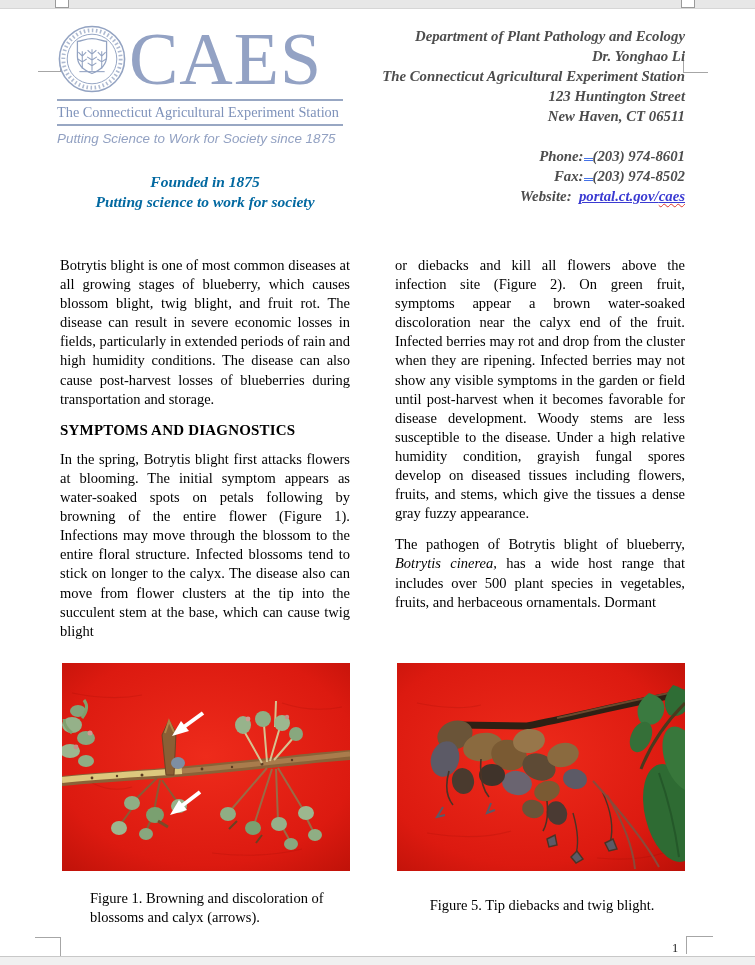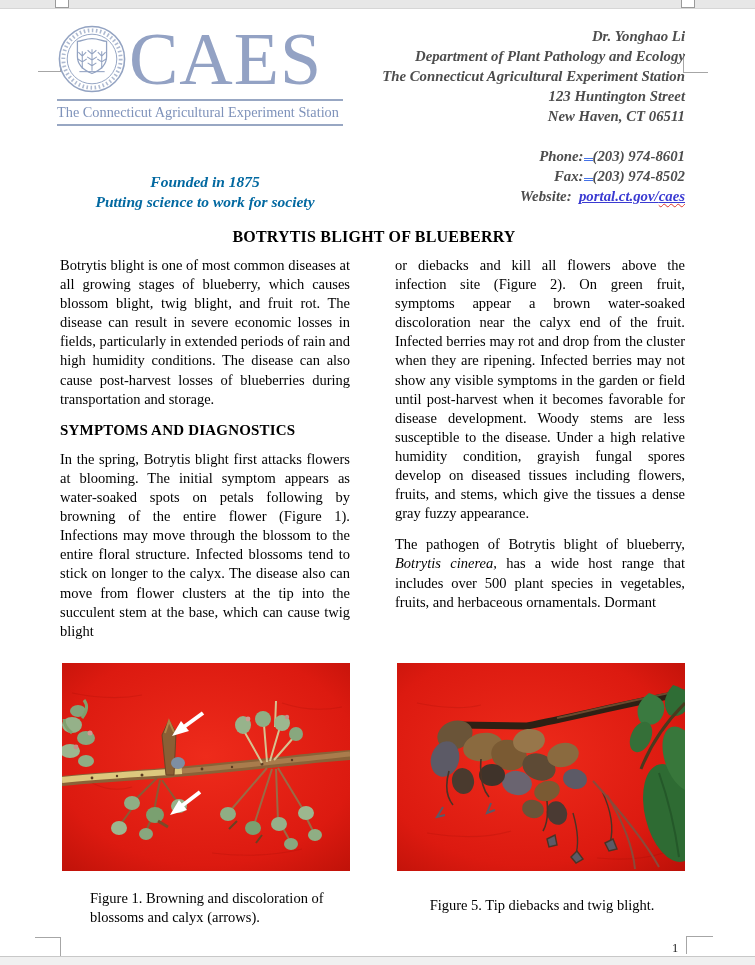--- a/index.html
+++ b/index.html
@@ -79,40 +79,40 @@
           <path d="M36 48V26 M36 31l-4.5-4 M36 31l4.5-4 M36 37l-5-3.2 M36 37l5-3.2 M36 43l-4.5-3 M36 43l4.5-3"></path>
           <path d="M46 46V28 M46 33l-4-4 M46 33l4-4 M46 39l-4.5-3 M46 39l4.5-3"></path>
           <path d="M23 49h26"></path>
         </g>
       </svg>
       <div class="caes-word">CAES</div>
     </div>
     <div class="logo-rule"></div>
     <div class="org-name">The Connecticut Agricultural Experiment Station</div>
     <div class="logo-rule"></div>
+    <div class="tagline">Putting Science to Work for Society since 1875</div>
   </div>
 
   <div class="motto">
     <div>Founded in 1875</div>
     <div>Putting science to work for society</div>
   </div>
 
   <div class="contact">
+    <div>Department of Plant Pathology and Ecology</div>
     <div>Dr. Yonghao Li</div>
-    <div>Department of Plant Pathology and Ecology</div>
     <div>The Connecticut Agricultural Experiment Station</div>
     <div>123 Huntington Street</div>
     <div>New Haven, CT  06511</div>
     <div class="spacer"></div>
     <div><span>Phone:</span><span class="grammar-gap"></span><span>(203) 974-8601</span></div>
     <div><span>Fax:</span><span class="grammar-gap"></span><span>(203) 974-8502</span></div>
     <div><span>Website:</span>&nbsp;&nbsp;<span class="link"><span>portal.ct.gov/</span><span class="spell-wavy">caes</span></span></div>
   </div>
 
-  <div class="doc-title">BOTRYTIS BLIGHT OF BLUEBERRY</div>
 
   <div class="col col-left">
     <p>Botrytis blight is one of most common diseases at all growing stages of blueberry, which causes blossom blight, twig blight, and fruit rot.  The disease can result in severe economic losses in fields, particularly in extended periods of rain and high humidity conditions.  The disease can also cause post-harvest losses of blueberries during transportation and storage.</p>
     <h2>SYMPTOMS AND DIAGNOSTICS</h2>
     <p>In the spring, Botrytis blight first attacks flowers at blooming.  The initial symptom appears as water-soaked spots on petals following by browning of the entire flower (Figure 1).  Infections may move through the blossom to the entire floral structure.  Infected blossoms tend to stick on longer to the calyx.  The disease also can move from flower clusters at the tip into the succulent stem at the base, which can cause twig blight</p>
   </div>
 
   <div class="col col-right">
     <p>or diebacks and kill all flowers above the infection site (Figure 2).  On green fruit, symptoms appear a brown water-soaked discoloration near the calyx end of the fruit.  Infected berries may rot and drop from the cluster when they are ripening.  Infected berries may not show any visible symptoms in the garden or field until post-harvest when it becomes favorable for disease development.  Woody stems are less susceptible to the disease.  Under a high relative humidity condition, grayish fungal spores develop on diseased tissues including flowers, fruits, and stems, which give the tissues a dense gray fuzzy appearance.</p>
     <p><span>The pathogen of Botrytis blight of blueberry, </span><span class="italic">Botrytis cinerea,</span><span> has a wide host range that includes over 500 plant species in vegetables, fruits, and herbaceous ornamentals.  Dormant</span></p>

